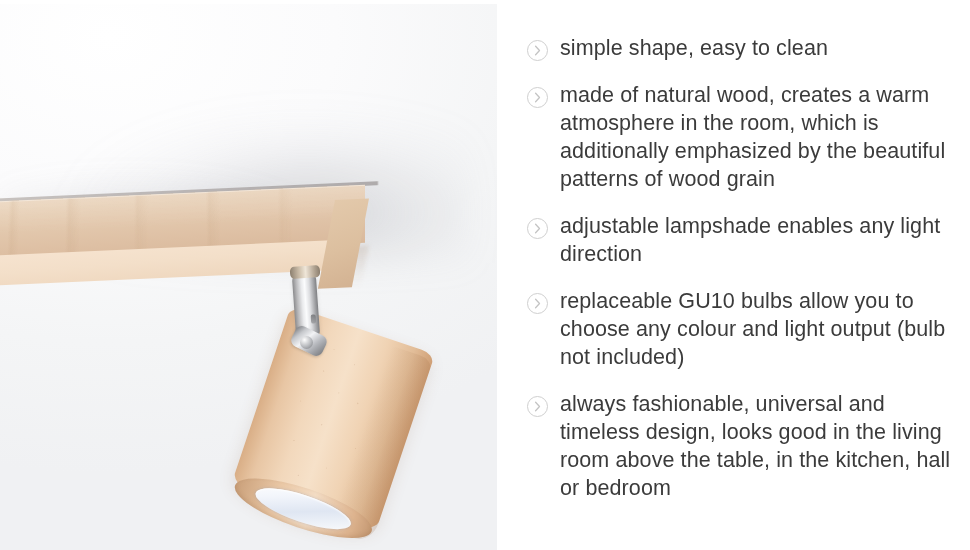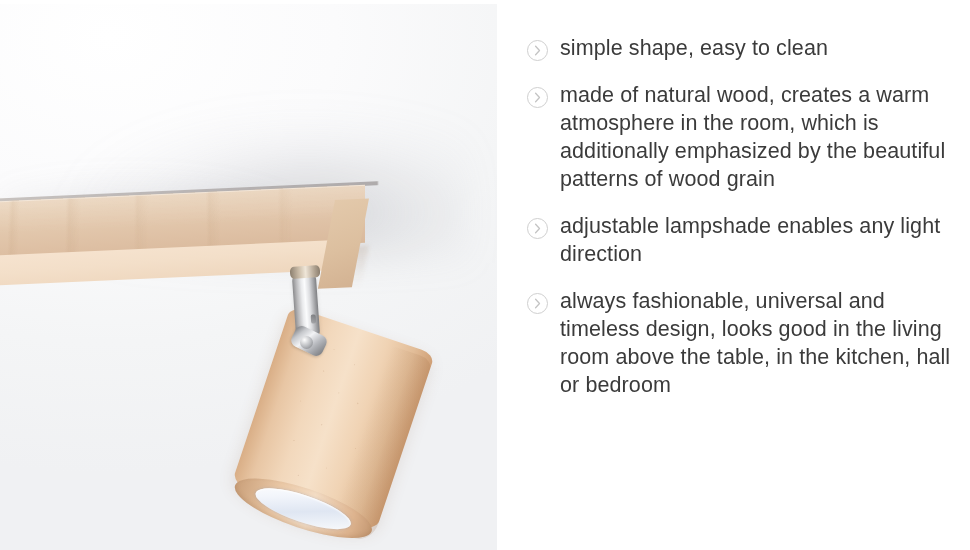--- a/index.html
+++ b/index.html
@@ -401,20 +401,28 @@
 
       <li class="feature-item">
         <span class="bullet-icon">
           <svg width="9" height="11" viewBox="0 0 9 11" aria-hidden="true">
             <path d="M2.6 1.3 L6.5 5.5 L2.6 9.7" fill="none" stroke="#c4c4c4" stroke-width="1.3" stroke-linecap="round" stroke-linejoin="round"></path>
           </svg>
         </span>
         <span class="feature-text">adjustable lampshade enables any light direction</span>
       </li>
 
+      <li class="feature-item">
+        <span class="bullet-icon">
+          <svg width="9" height="11" viewBox="0 0 9 11" aria-hidden="true">
+            <path d="M2.6 1.3 L6.5 5.5 L2.6 9.7" fill="none" stroke="#c4c4c4" stroke-width="1.3" stroke-linecap="round" stroke-linejoin="round"></path>
+          </svg>
+        </span>
+        <span class="feature-text">replaceable GU10 bulbs allow you to choose any colour and light output (bulb not included)</span>
+      </li>
 
       <li class="feature-item">
         <span class="bullet-icon">
           <svg width="9" height="11" viewBox="0 0 9 11" aria-hidden="true">
             <path d="M2.6 1.3 L6.5 5.5 L2.6 9.7" fill="none" stroke="#c4c4c4" stroke-width="1.3" stroke-linecap="round" stroke-linejoin="round"></path>
           </svg>
         </span>
         <span class="feature-text">always fashionable, universal and timeless design, looks good in the living room above the table, in the kitchen, hall or bedroom</span>
       </li>
 

